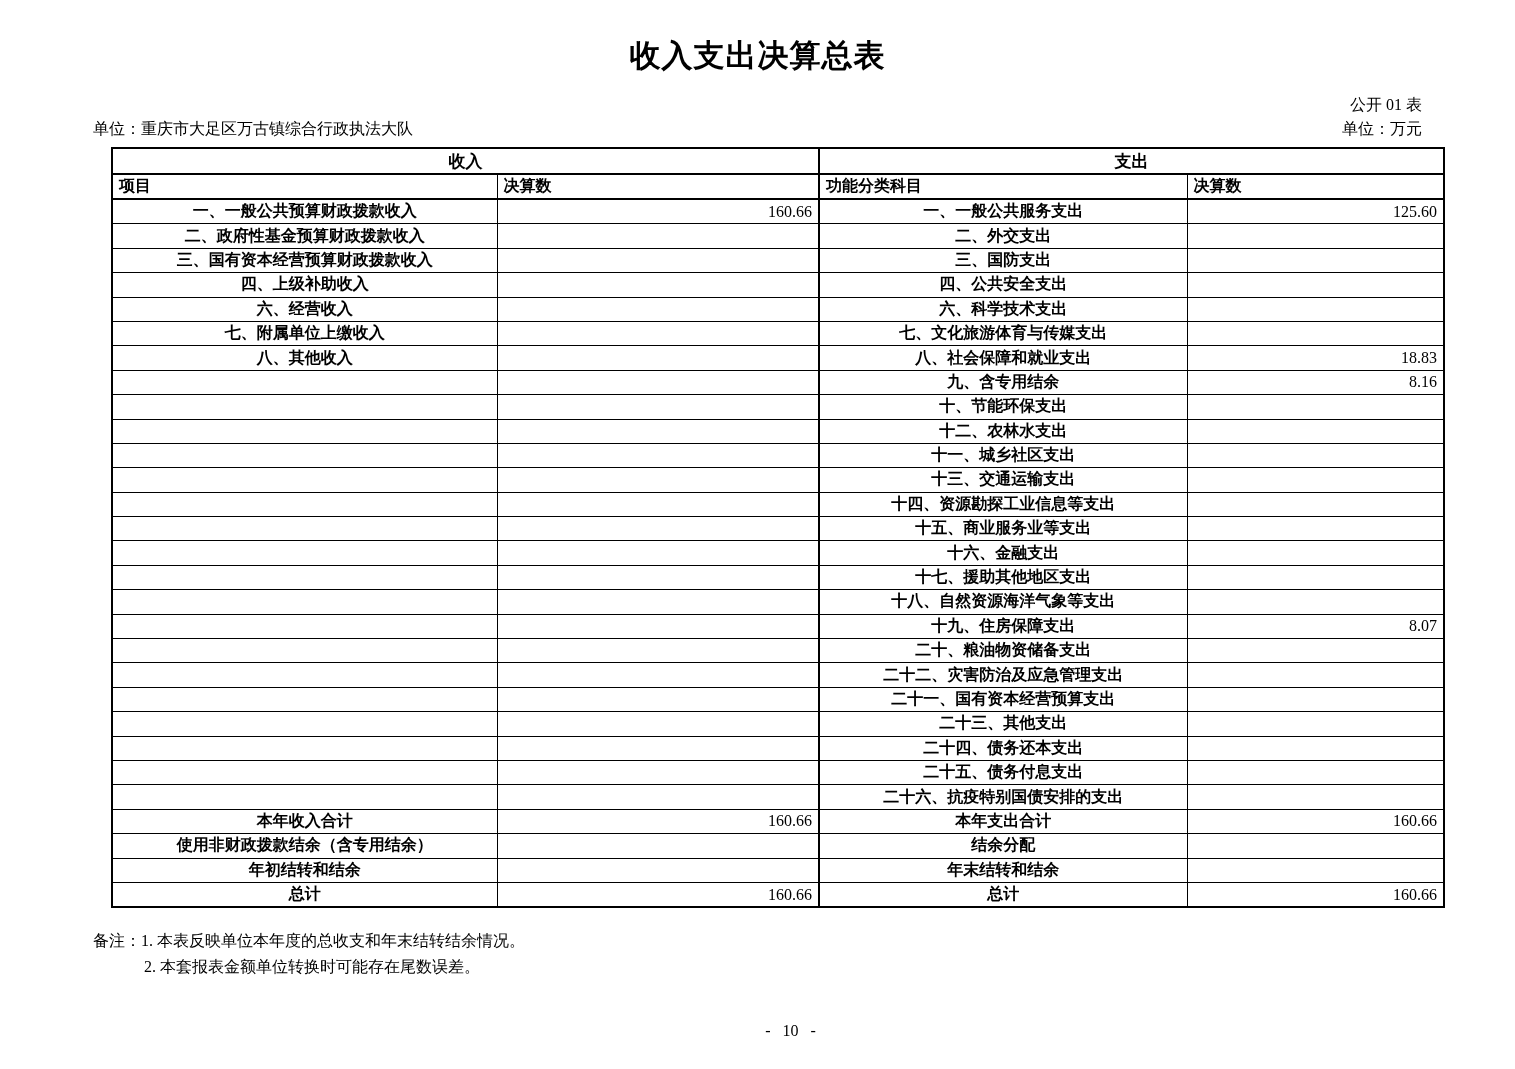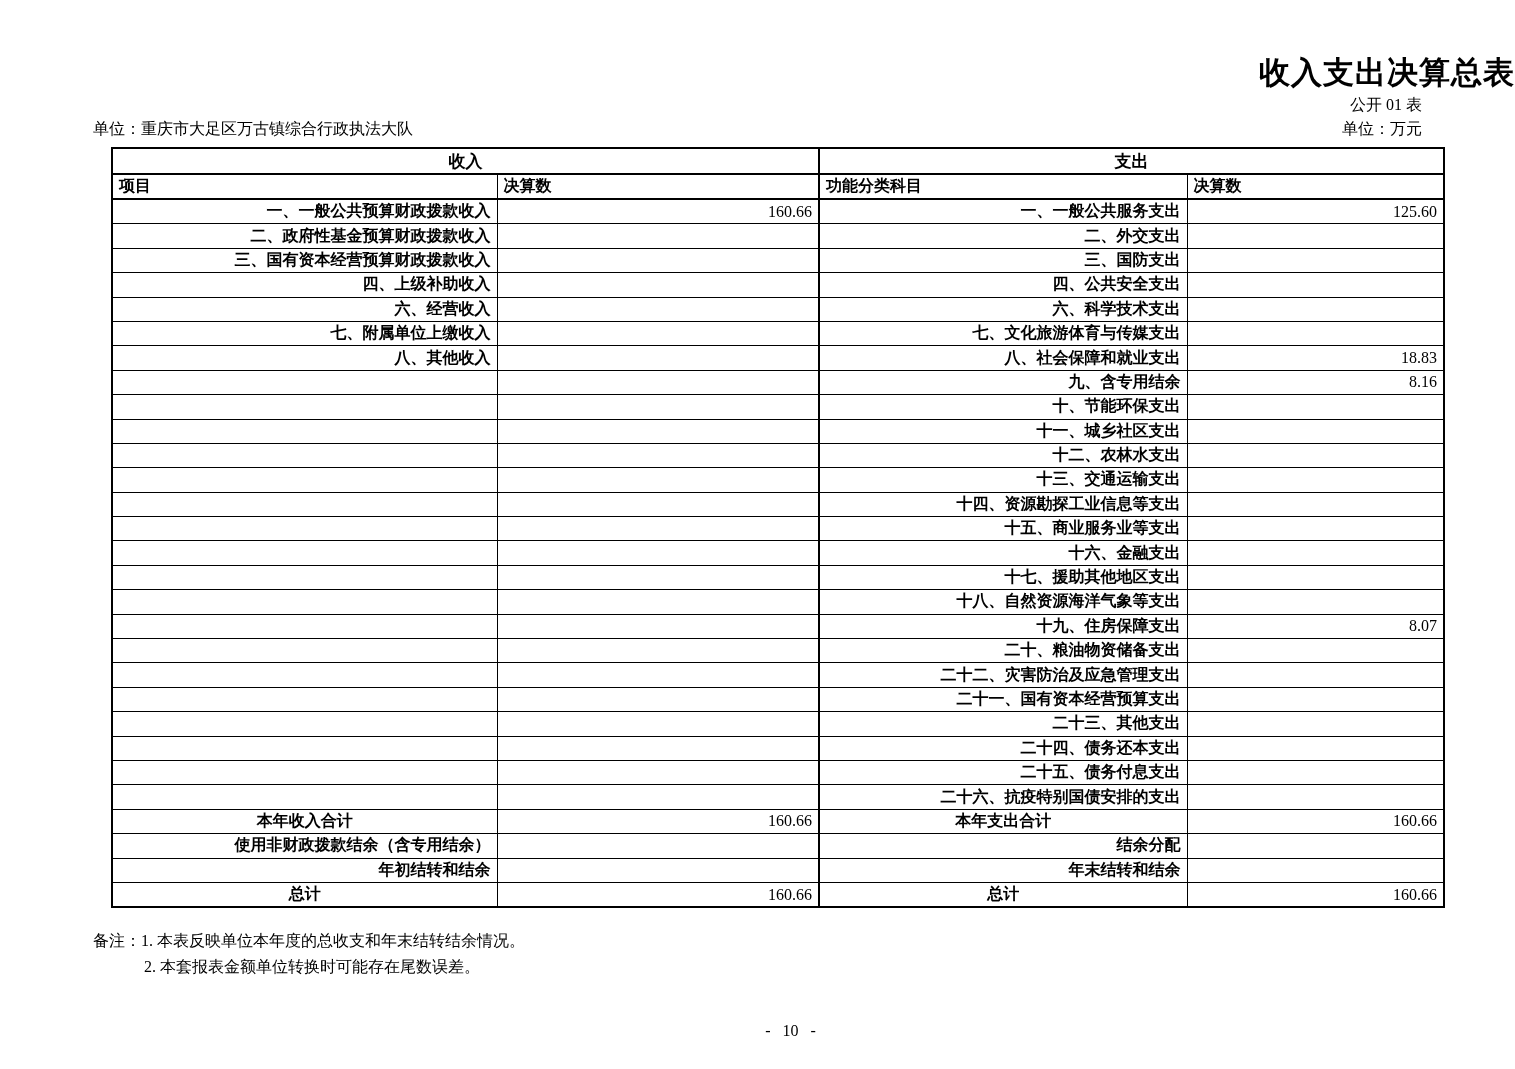--- a/index.html
+++ b/index.html
@@ -4,22 +4,22 @@
 <style>
   html,body{margin:0;padding:0;background:#fff;}
   .page{
     position:relative;
     width:1515px;height:1069px;
     background:#fff;color:#000;
     font-family:"Liberation Serif","DejaVu Serif",serif;
     overflow:hidden;
   }
   .title{
-    position:absolute;top:52px;left:0;width:100%;
-    text-align:right;font-size:31px;font-weight:bold;
+    position:absolute;top:35px;left:0;width:100%;
+    text-align:center;font-size:31px;font-weight:bold;
     letter-spacing:1px;
   }
   .sheet-label{
     position:absolute;top:95px;right:93px;
     font-size:16px;
   }
   .unit-name{
     position:absolute;top:119px;left:93px;
     font-size:16px;
   }
@@ -35,21 +35,21 @@
   table.main td,table.main th{
     border:1px solid #000;
     padding:0 6px;
     font-size:16px;
     overflow:hidden;white-space:nowrap;
     vertical-align:middle;
   }
   tr.h1 th{height:24px;font-weight:bold;text-align:center;font-size:17px;border-bottom-width:2px;}
   tr.h2 th{height:23px;font-weight:bold;text-align:left;border-bottom-width:2px;}
   tr.body-row td{height:23.4px;}
-  td.lbl{text-align:right;font-weight:bold;padding-left:4px;}
+  td.lbl{text-align:center;font-weight:bold;padding-left:4px;}
   td.val{text-align:right;font-weight:normal;}
   td.center{text-align:center;}
   .mid{border-left-width:2px !important;}
   .notes{
     position:absolute;top:928px;left:93px;
     font-size:16px;line-height:26px;
   }
   .notes .note-line2{padding-left:51px;}
   .page-number{
     position:absolute;top:1022px;left:0;width:100%;
@@ -137,27 +137,27 @@
         </tr>
         <tr class="body-row">
           <td class="lbl"></td>
           <td class="val"></td>
           <td class="lbl mid">十、节能环保支出</td>
           <td class="val"></td>
         </tr>
         <tr class="body-row">
           <td class="lbl"></td>
           <td class="val"></td>
+          <td class="lbl mid">十二、农林水支出</td>
+          <td class="val"></td>
+        </tr>
+        <tr class="body-row">
+          <td class="lbl"></td>
+          <td class="val"></td>
           <td class="lbl mid">十一、城乡社区支出</td>
-          <td class="val"></td>
-        </tr>
-        <tr class="body-row">
-          <td class="lbl"></td>
-          <td class="val"></td>
-          <td class="lbl mid">十二、农林水支出</td>
           <td class="val"></td>
         </tr>
         <tr class="body-row">
           <td class="lbl"></td>
           <td class="val"></td>
           <td class="lbl mid">十三、交通运输支出</td>
           <td class="val"></td>
         </tr>
         <tr class="body-row">
           <td class="lbl"></td>

